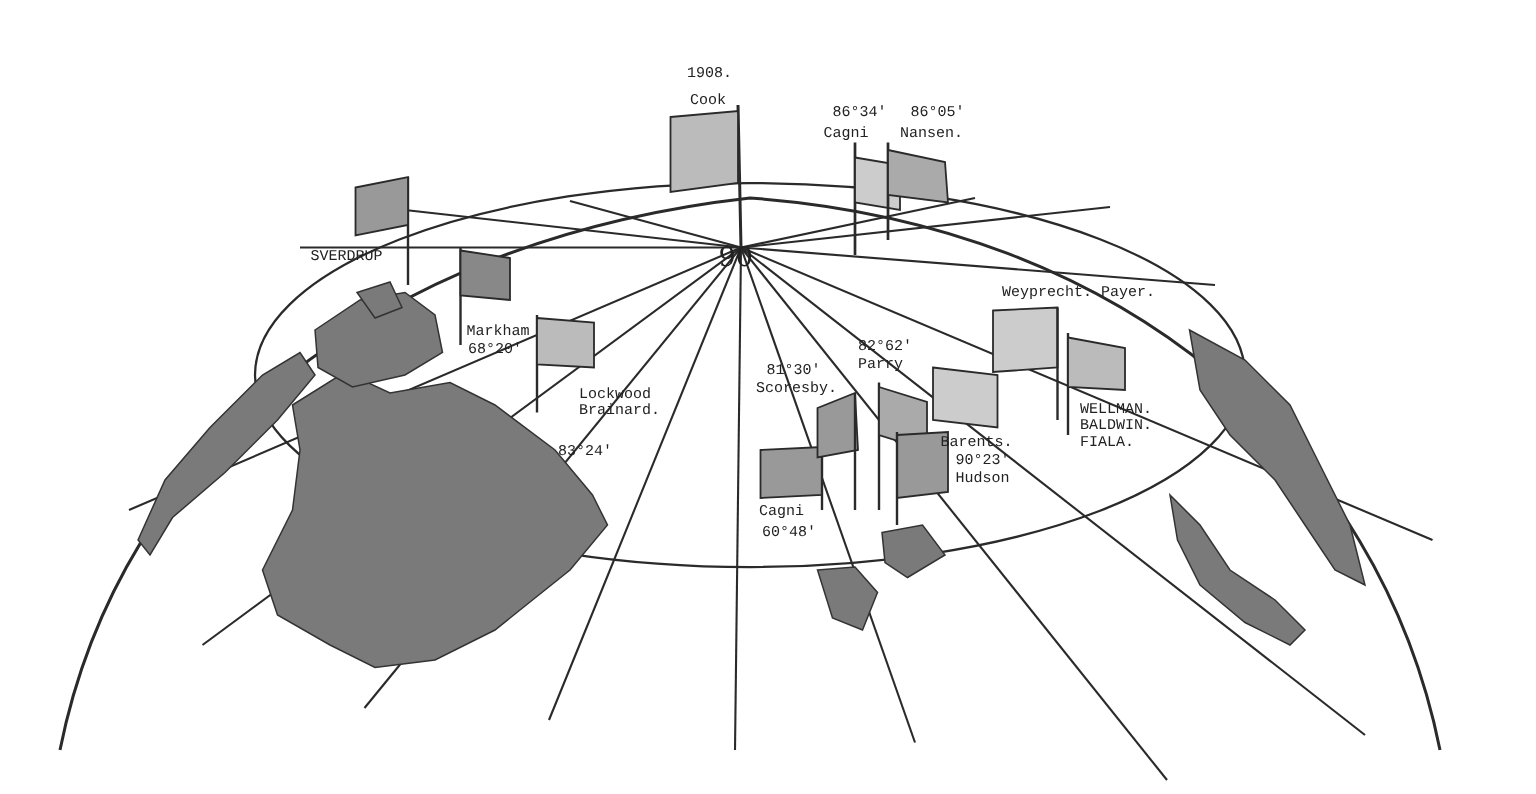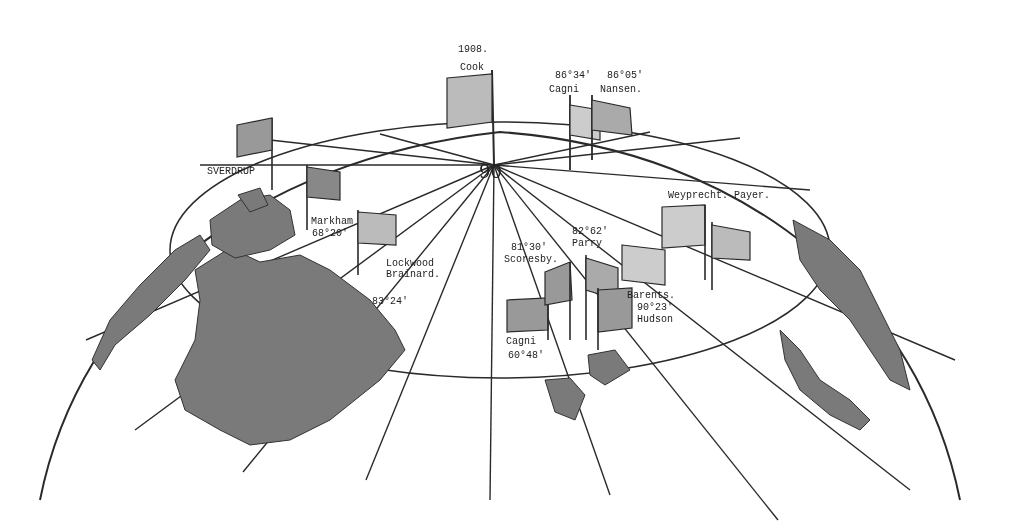--- a/index.html
+++ b/index.html
@@ -86,18 +86,19 @@
   <div class="lbl" style="left:207px;top:166px;">SVERDRUP</div>
   <div class="lbl" style="left:311px;top:216px;">Markham</div>
   <div class="lbl" style="left:312px;top:228px;">68°20'</div>
   <div class="lbl" style="left:362px;top:258px;width:70px;white-space:normal;margin-left:24px;">Lockwood Brainard.</div>
   <div class="lbl" style="left:372px;top:296px;">83°24'</div>
   <div class="lbl" style="left:511px;top:242px;">81°30'</div>
   <div class="lbl" style="left:504px;top:254px;">Scoresby.</div>
   <div class="lbl" style="left:572px;top:226px;">82°62'</div>
   <div class="lbl" style="left:572px;top:238px;">Parry</div>
   <div class="lbl" style="left:633px;top:190px;padding-left:35px;">Weyprecht. Payer.</div>
+  <div class="lbl" style="left:720px;top:268px;width:70px;white-space:normal;">WELLMAN. BALDWIN. FIALA.</div>
   <div class="lbl" style="left:627px;top:290px;">Barents.</div>
   <div class="lbl" style="left:637px;top:302px;">90°23'</div>
   <div class="lbl" style="left:637px;top:314px;">Hudson</div>
   <div class="lbl" style="left:506px;top:336px;">Cagni</div>
   <div class="lbl" style="left:508px;top:350px;">60°48'</div>
 </div>
 
 </body></html>

